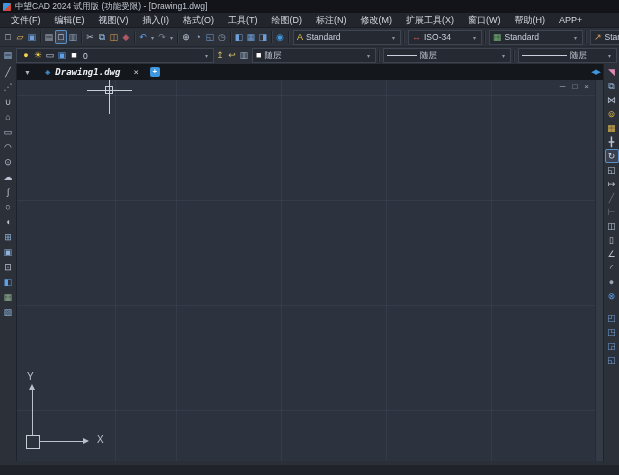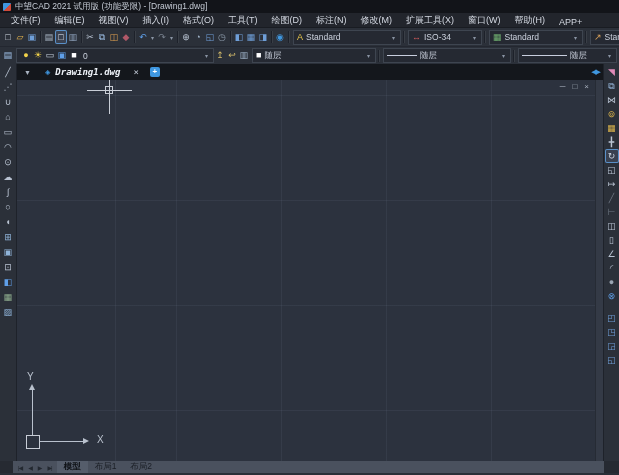--- a/index.html
+++ b/index.html
@@ -6,21 +6,21 @@
   body{width:619px;height:475px;overflow:hidden;background:#20232a;
        font-family:"Liberation Sans",sans-serif;}
   .app{width:619px;height:475px;display:flex;flex-direction:column;}
 
   
   .titlebar{height:13px;background:#121419;display:flex;align-items:center;gap:4px;padding-left:3px;flex:0 0 auto;}
   .logo{width:8px;height:8px;border-radius:1px;background:linear-gradient(135deg,#3f97e0 55%,#d04a3a 55%);flex:0 0 auto;}
   .title-text{font-size:8.5px;color:#c4cad4;white-space:nowrap;}
 
   
-  .menubar{height:14px;background:#22252c;display:flex;align-items:flex-end;padding-left:4px;border-bottom:1px solid #191c22;flex:0 0 auto;}
+  .menubar{height:14px;background:#22252c;display:flex;align-items:center;padding-left:4px;border-bottom:1px solid #191c22;flex:0 0 auto;}
   .menu-item{font-size:9px;color:#d4d9e2;padding:0 7px;white-space:nowrap;cursor:default;}
 
   
   .toolbar{display:flex;align-items:center;background:#2b3039;overflow:hidden;flex:0 0 auto;}
   #toolbar1{height:18px;padding-left:2px;}
   #toolbar2{height:17px;padding-left:2px;border-top:1px solid #232730;}
   .iconrow{display:flex;align-items:center;}
   .ticon{width:12px;height:14px;display:inline-flex;align-items:center;justify-content:center;
          font-size:9px;line-height:1;border-radius:2px;cursor:default;flex:0 0 auto;}
   .ticon.pressed{background:#3a4150;box-shadow:inset 0 0 0 1px #5a90c8;}
@@ -90,21 +90,21 @@
   .lb-right{width:15px;background:#262a32;flex:0 0 auto;}
   .bottom-edge{height:4px;background:#2a2f38;flex:0 0 auto;}
 </style>
 </head>
 <body>
 
 <div class="app">
 
   <div class="titlebar">
     <span class="logo"></span>
-    <span class="title-text">中望CAD 2021 试用版 (功能受限) - [Drawing1.dwg]</span>
+    <span class="title-text">中望CAD 2024 试用版 (功能受限) - [Drawing1.dwg]</span>
   </div>
 
   <div class="menubar">
       <span class="menu-item">文件(F)</span>
       <span class="menu-item">编辑(E)</span>
       <span class="menu-item">视图(V)</span>
       <span class="menu-item">插入(I)</span>
       <span class="menu-item">格式(O)</span>
       <span class="menu-item">工具(T)</span>
       <span class="menu-item">绘图(D)</span>
@@ -292,33 +292,15 @@
         <span class="ticon" style="color: rgb(154, 165, 179);">●</span>
         <span class="ticon" style="color: rgb(95, 159, 232);">⊗</span>
         <span class="tgap"></span>
         <span class="ticon" style="color: rgb(111, 159, 216);">◰</span>
         <span class="ticon" style="color: rgb(111, 159, 216);">◳</span>
         <span class="ticon" style="color: rgb(111, 159, 216);">◲</span>
         <span class="ticon" style="color: rgb(111, 159, 216);">◱</span>
       </div>
   </div>
 
-  <div class="layoutbar">
-    <span class="lb-left"></span>
-    <span class="lb-strip">
-      <span class="lb-nav">
-          <span class="nav-btn">|◀</span>
-          <span class="nav-btn">◀</span>
-          <span class="nav-btn">▶</span>
-          <span class="nav-btn">▶|</span>
-        </span>
-      <span class="lb-tabs">
-          <span class="lb-tab active">模型</span>
-          <span class="lb-tab">布局1</span>
-          <span class="lb-tab">布局2</span>
-        </span>
-      <span class="hscroll"></span>
-    </span>
-    <span class="lb-right"></span>
-  </div>
 
   <div class="bottom-edge"></div>
 </div>
 
 </body></html>

